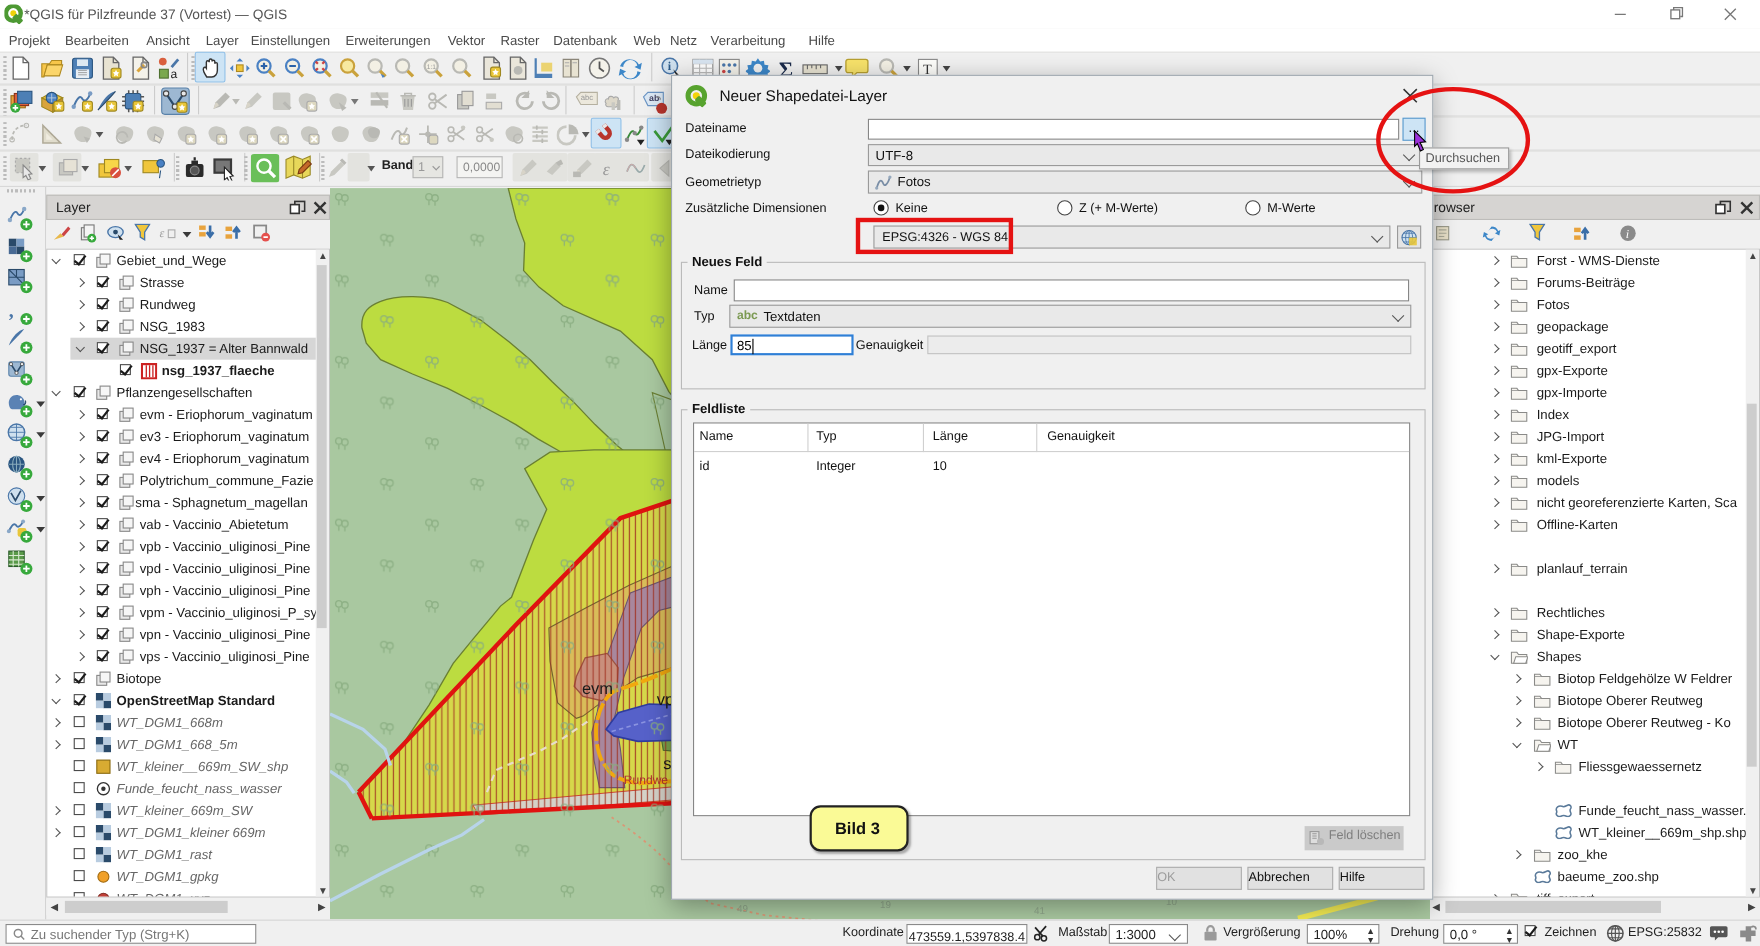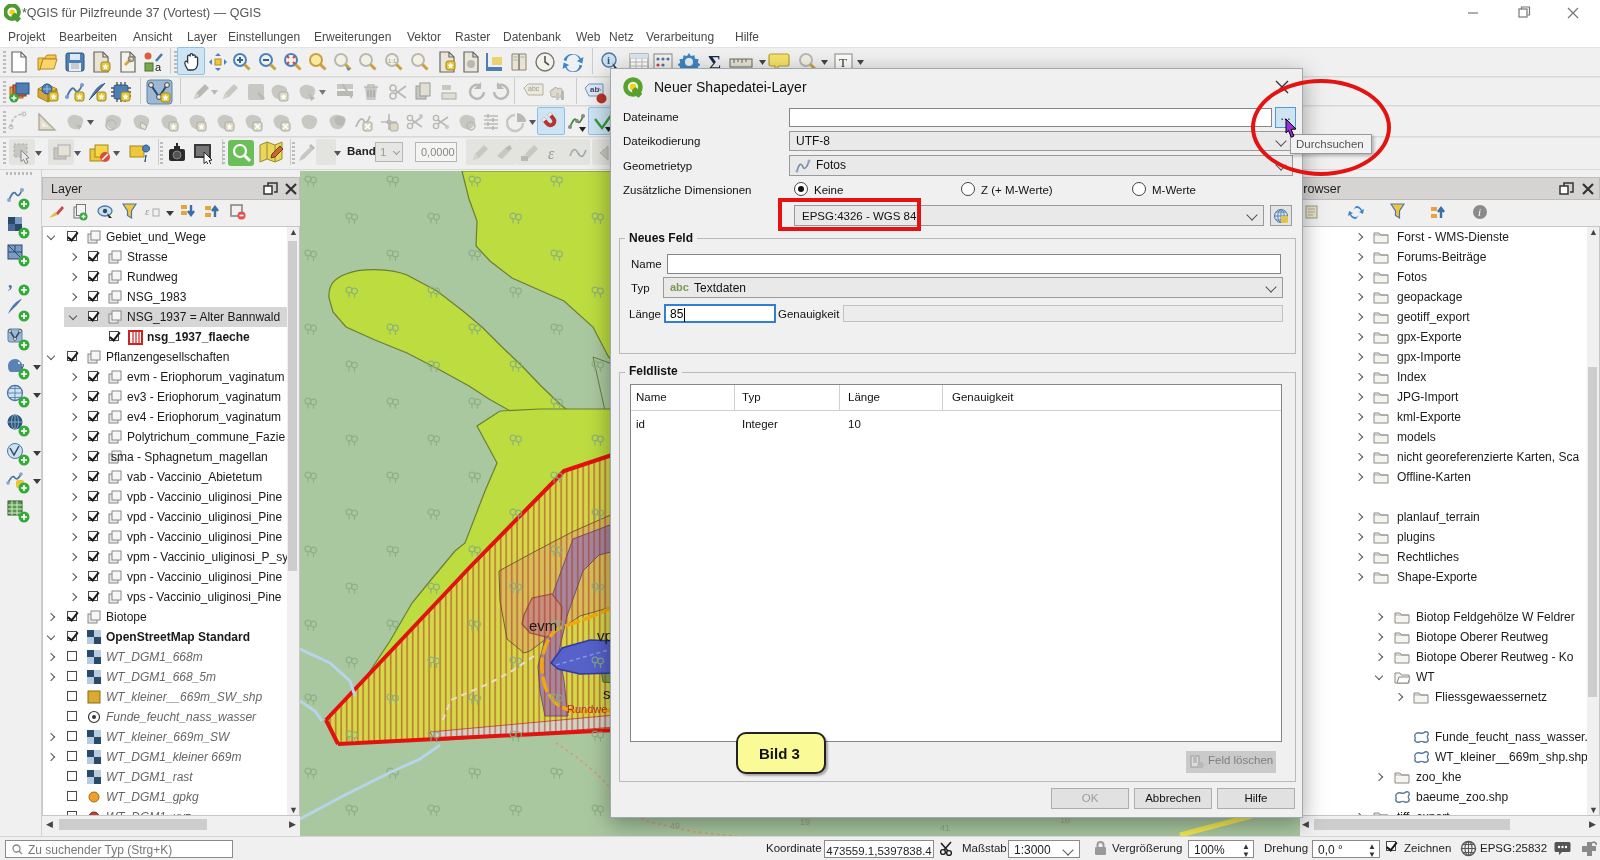--- a/index.html
+++ b/index.html
@@ -47,21 +47,21 @@
 
 #dialog { z-index:10; position:absolute; left:610px; top:68px; width:693px; height:750px; background:#f0f0f0; border:1px solid #9fa8b0; box-shadow:0 6px 22px rgba(0,0,0,0.35); }
 .dlabel { position:absolute; font-size:11.5px; color:#111; }
 .dfield { position:absolute; background:#fff; border:1px solid #868686; }
 .dcombo { position:absolute; background:#e9e9e9; border:1px solid #9a9a9a; font-size:12px; color:#111; }
 .dcombo .ar, .car { position:absolute; right:7px; top:5px; width:8px; height:8px; border:solid #555; border-width:0 0 1.6px 1.6px; transform:rotate(-45deg); }
 .gbox { position:absolute; border:1px solid #bababa; }
 .gtitle { position:absolute; font-size:12px; font-weight:bold; color:#111; background:#f0f0f0; padding:0 4px; }
 .radio { position:absolute; width:14px; height:14px; border:1px solid #444; border-radius:50%; background:#fff; }
 .radio.sel::after { content:""; position:absolute; left:3px; top:3px; width:6px; height:6px; background:#111; border-radius:50%; }
-.btn { position:absolute; background:#e1e1e1; border:1px solid #adadad; font-size:11.5px; color:#111; text-align:center; }
+.btn { position:absolute; background:#e1e1e1; border:1px solid #adadad; font-size:11.5px; color:#111; }
 .btn.dis { color:#9c9c9c; }
 .graybtn { position:absolute; background:#cacaca; color:#7e7e7e; font-size:11.5px; }
 
 
 #statusbar { position:absolute; top:836px; left:0; width:1600px; height:24px; background:#f0f0f0; border-top:1px solid #d5d5d5; font-size:11.5px; color:#222; z-index:40; }
 .sfield { position:absolute; background:#fff; border:1px solid #8a8a8a; font-size:12px; color:#222; }
 </style>
 </head>
 <body>
 <div id="app">
@@ -921,21 +921,21 @@
           </svg>
           <span class="ltext" style="left:84px">Polytrichum_commune_Fazie</span>
         </div>
         <div class="trow-item" style="top:220px">
           <span class="arr r" style="left:27px"></span>
           <div class="cb ck" style="left:45px"></div>
           <svg class="abs" style="left:65px;top:3px;width:15px;height:15px" viewBox="0 0 15 15">
             <rect x="1" y="4" width="9" height="9" fill="#e9e9e9" stroke="#888"></rect>
             <rect x="4" y="1" width="9" height="9" fill="#f6f6f6" stroke="#888"></rect>
           </svg>
-          <span class="ltext" style="left:68px">sma - Sphagnetum_magellan</span>
+          <span class="ltext" style="left:80px">sma - Sphagnetum_magellan</span>
         </div>
         <div class="trow-item" style="top:240px">
           <span class="arr r" style="left:27px"></span>
           <div class="cb ck" style="left:45px"></div>
           <svg class="abs" style="left:65px;top:3px;width:15px;height:15px" viewBox="0 0 15 15">
             <rect x="1" y="4" width="9" height="9" fill="#e9e9e9" stroke="#888"></rect>
             <rect x="4" y="1" width="9" height="9" fill="#f6f6f6" stroke="#888"></rect>
           </svg>
           <span class="ltext" style="left:84px">vab - Vaccinio_Abietetum</span>
         </div>
@@ -1249,43 +1249,43 @@
           <span class="ltext" style="left:96px">Offline-Karten</span>
         </div>
         <div class="trow-item" style="top:280px">
           <span class="arr r" style="left:55px"></span>
           <svg class="abs" style="left:72px;top:3px;width:16px;height:14px" viewBox="0 0 16 14">
             <path d="M1 3h5l1.5 2H15v8H1z" fill="#f6f4ef" stroke="#8a8a88"></path>
             <path d="M1 5h14" stroke="#8a8a88" stroke-width=".7"></path>
           </svg>
           <span class="ltext" style="left:96px">planlauf_terrain</span>
         </div>
-        <div class="trow-item" style="top:300px">
-          <span class="arr r" style="left:55px"></span>
-          <svg class="abs" style="left:72px;top:3px;width:16px;height:14px" viewBox="0 0 16 14">
-            <path d="M1 3h5l1.5 2H15v8H1z" fill="#f6f4ef" stroke="#8a8a88"></path>
-            <path d="M1 5h14" stroke="#8a8a88" stroke-width=".7"></path>
-          </svg>
-          <span class="ltext" style="left:96px">plugins</span>
-        </div>
         <div class="trow-item" style="top:320px">
           <span class="arr r" style="left:55px"></span>
           <svg class="abs" style="left:72px;top:3px;width:16px;height:14px" viewBox="0 0 16 14">
             <path d="M1 3h5l1.5 2H15v8H1z" fill="#f6f4ef" stroke="#8a8a88"></path>
             <path d="M1 5h14" stroke="#8a8a88" stroke-width=".7"></path>
           </svg>
           <span class="ltext" style="left:96px">Rechtliches</span>
         </div>
         <div class="trow-item" style="top:340px">
           <span class="arr r" style="left:55px"></span>
           <svg class="abs" style="left:72px;top:3px;width:16px;height:14px" viewBox="0 0 16 14">
             <path d="M1 3h5l1.5 2H15v8H1z" fill="#f6f4ef" stroke="#8a8a88"></path>
             <path d="M1 5h14" stroke="#8a8a88" stroke-width=".7"></path>
           </svg>
           <span class="ltext" style="left:96px">Shape-Exporte</span>
+        </div>
+        <div class="trow-item" style="top:360px">
+          <span class="arr d" style="left:55px"></span>
+          <svg class="abs" style="left:72px;top:3px;width:16px;height:14px" viewBox="0 0 16 14">
+            <path d="M1 3h5l1.5 2H15v8H1z" fill="#f6f4ef" stroke="#8a8a88"></path>
+            <path d="M3 13l2-6h11l-2 6z" fill="#fff" stroke="#8a8a88"></path>
+          </svg>
+          <span class="ltext" style="left:96px">Shapes</span>
         </div>
         <div class="trow-item" style="top:380px">
           <span class="arr r" style="left:75px"></span>
           <svg class="abs" style="left:93px;top:3px;width:16px;height:14px" viewBox="0 0 16 14">
             <path d="M1 3h5l1.5 2H15v8H1z" fill="#f6f4ef" stroke="#8a8a88"></path>
             <path d="M1 5h14" stroke="#8a8a88" stroke-width=".7"></path>
           </svg>
           <span class="ltext" style="left:115px">Biotop Feldgehölze W Feldrer</span>
         </div>
         <div class="trow-item" style="top:400px">

